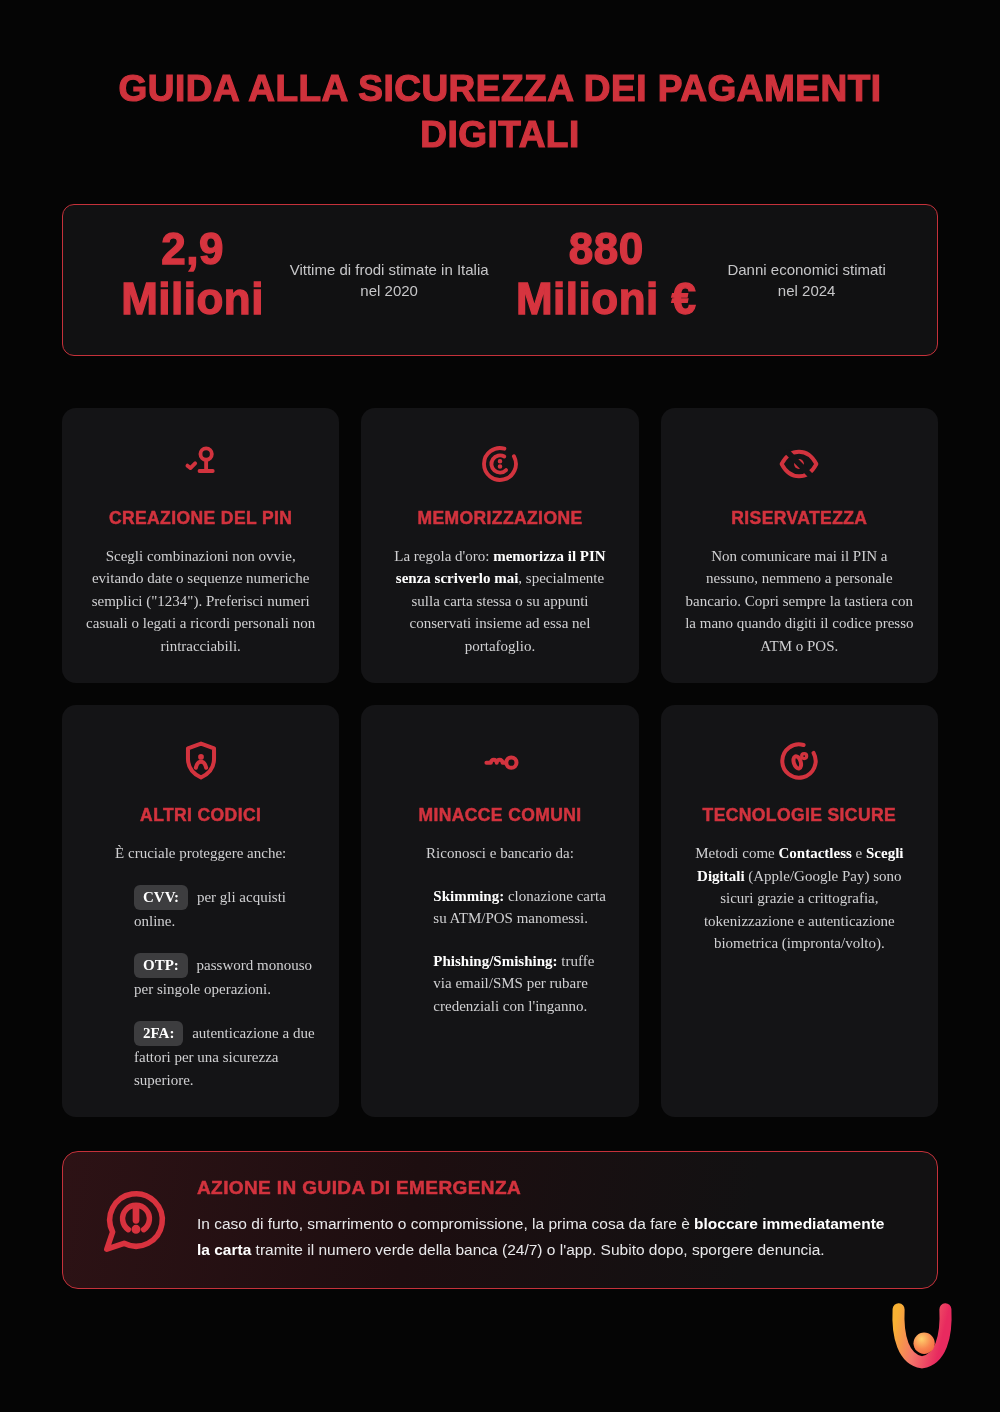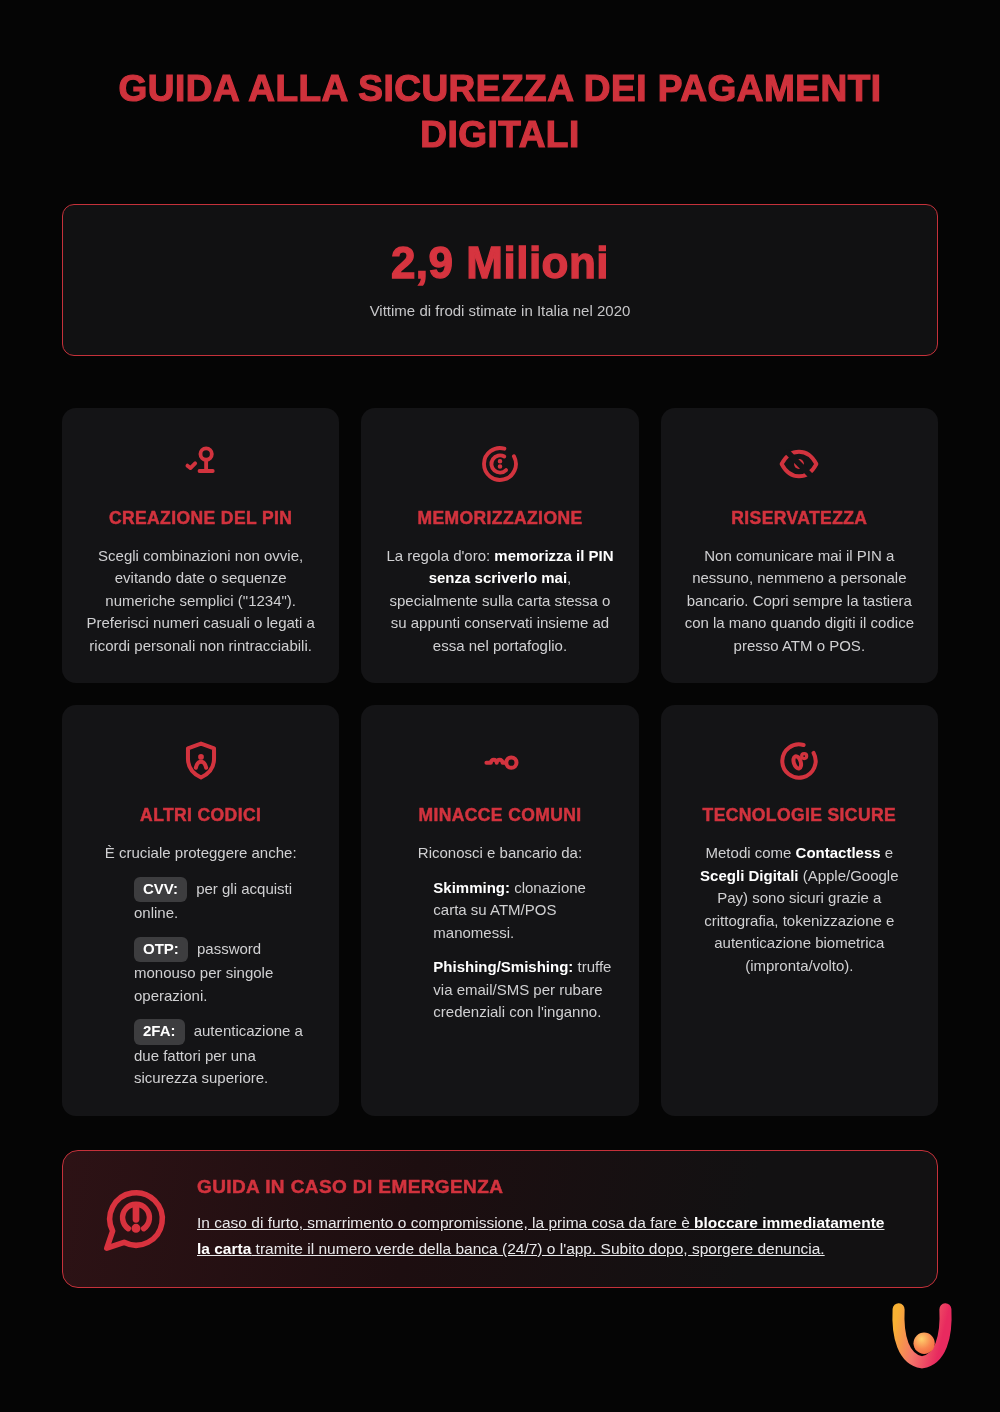--- a/index.html
+++ b/index.html
@@ -25,21 +25,21 @@
 
   
   .stats {
     margin-top:46px;
     border:1.5px solid #c5313a; border-radius:12px;
     background:#111112;
     min-height:152px;
     display:flex; align-items:center; justify-content:space-around;
     padding:18px 40px;
   }
-  .stat { display:flex; flex-direction:column; align-items:center; text-align:center; }
+  .stat { display:flex; flex-direction:row; align-items:center; text-align:center; }
   .stat-value {
     font-size:44px; font-weight:900; color:#d6343f;
     -webkit-text-stroke:1.3px #d6343f;
     letter-spacing:0.5px; margin-bottom:12px;
   }
   .stat-label { font-size:15px; line-height:21px; color:#c6c6c8; max-width:300px; }
 
   
   .grid {
     margin-top:52px;
@@ -51,24 +51,24 @@
     padding:34px 24px 26px;
     text-align:center;
   }
   .card-icon { height:44px; display:flex; align-items:center; justify-content:center; margin-bottom:22px; }
   .card-icon svg { display:block; }
   .card-title {
     margin:0 0 16px; font-size:17.5px; font-weight:800;
     color:#d2333e; letter-spacing:0.4px;
     -webkit-text-stroke:0.5px #d2333e;
   }
-  .card-text { margin:0 0 10px; font-size:15px; line-height:22.5px; color:#d0d0d2; }
+  .card-text { margin:0 0 10px; font-size:15px; line-height:22.5px; color:#d0d0d2;font-family:Liberation Serif, serif; }
   .card-text:last-child { margin-bottom:0; }
   .card-text.center { text-align:center; }
-  .card-text.left { text-align:left; margin-top:12px;padding-left:48px; }
+  .card-text.left { text-align:left; margin-top:20px;padding-left:48px; }
   .card-text strong { color:#ffffff; font-weight:700; }
   .chip {
     display:inline-block; background:#3d3d3f; color:#ffffff;
     font-weight:700; border-radius:6px; padding:1px 9px 2px;
     margin-right:5px;
   }
 
   
   .emergency {
     margin-top:34px;
@@ -78,37 +78,41 @@
     display:flex; align-items:center;
     padding:24px 38px;
   }
   .emergency-icon { flex:0 0 auto; margin-right:26px; display:flex; }
   .emergency-content { flex:1; }
   .emergency-title {
     margin:0 0 12px; font-size:19px; font-weight:800;
     color:#d2333e; letter-spacing:0.4px;
     -webkit-text-stroke:0.5px #d2333e;
   }
-  .emergency-text { margin:0; font-size:15.5px; line-height:26px; color:#e8e8ea;text-decoration:underline; }
+  .emergency-text { margin:0; font-size:15.5px; line-height:26px; color:#e8e8ea; }
   .emergency-text strong { color:#ffffff; font-weight:700; }
 
   
   .brand-logo { position:absolute; right:42px; bottom:34px; width:72px; height:78px; }
 </style>
 </head>
 <body>
 
 <div class="page">
 
   <h1 class="page-title">GUIDA ALLA SICUREZZA DEI PAGAMENTI DIGITALI</h1>
 
   <section class="stats">
     <div class="stat">
       <div class="stat-value">2,9 Milioni</div>
       <div class="stat-label">Vittime di frodi stimate in Italia nel 2020</div>
+    </div>
+    <div class="stat">
+      <div class="stat-value">880 Milioni €</div>
+      <div class="stat-label">Danni economici stimati nel 2024</div>
     </div>
   </section>
 
   <section class="grid">
 
     <article class="card">
       <div class="card-icon">
         <svg width="44" height="44" viewBox="0 0 24 24" fill="none" stroke="#d2333e" stroke-width="2.1" stroke-linecap="round" stroke-linejoin="round">
           <circle cx="14.8" cy="6.6" r="3.1"></circle>
           <line x1="14.8" y1="9.9" x2="14.8" y2="15.6"></line>
@@ -190,21 +194,21 @@
   <section class="emergency">
     <div class="emergency-icon">
       <svg width="70" height="70" viewBox="0 0 24 24" fill="none" stroke="#d8323e" stroke-width="1.9" stroke-linecap="round" stroke-linejoin="round">
         <path d="M7.9 20 A9 9 0 1 0 4 16.1 L2 22 Z"></path>
         <path d="M9.35 15.3 A4.6 4.6 0 1 1 14.65 15.3"></path>
         <line x1="12" y1="7.9" x2="12" y2="12.1" stroke-width="2.3"></line>
         <circle cx="12" cy="15.2" r="0.8" fill="#d8323e" stroke-width="1.5"></circle>
       </svg>
     </div>
     <div class="emergency-content">
-      <h2 class="emergency-title">GUIDA IN CASO DI EMERGENZA</h2>
+      <h2 class="emergency-title">AZIONE IN GUIDA DI EMERGENZA</h2>
       <p class="emergency-text"><span>In caso di furto, smarrimento o compromissione, la prima cosa da fare è </span><strong>bloccare immediatamente la carta</strong><span> tramite il numero verde della banca (24/7) o l'app. Subito dopo, sporgere denuncia.</span></p>
     </div>
   </section>
 
 </div>
 
 <div class="brand-logo">
   <svg width="72" height="78" viewBox="0 0 100 110" fill="none">
     <defs>
       <linearGradient id="ug" x1="0%" y1="0%" x2="100%" y2="28%">

